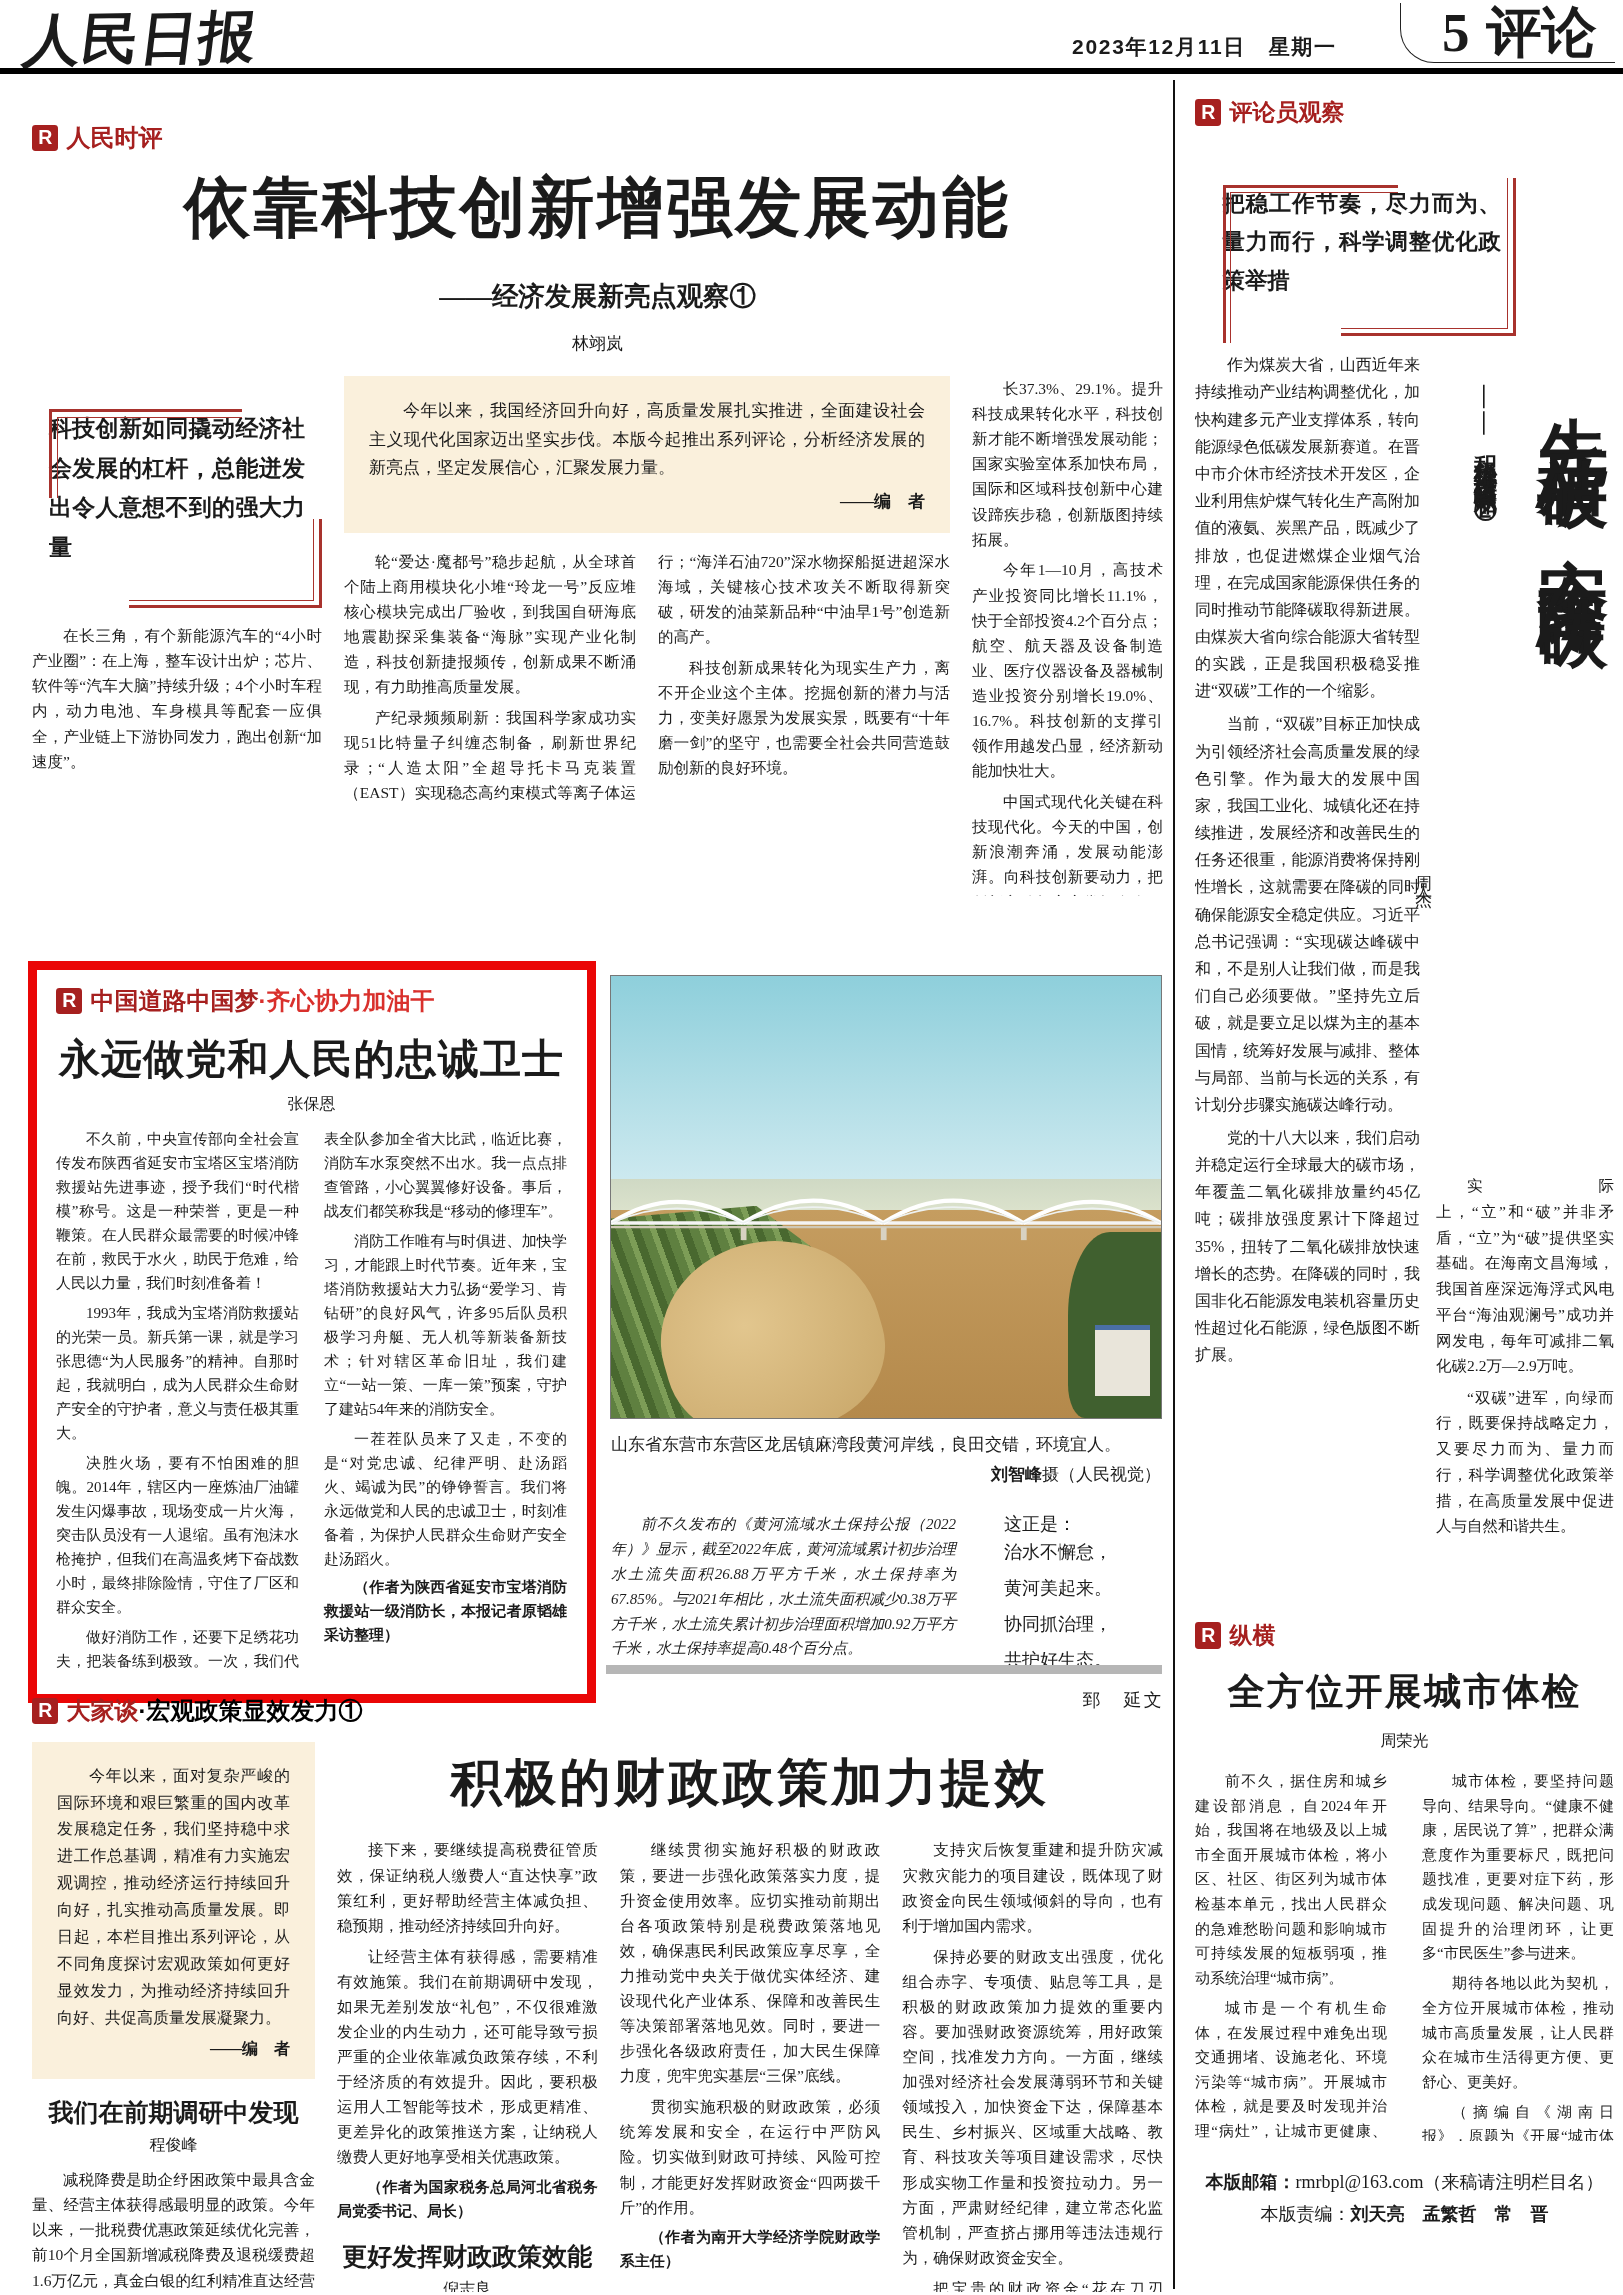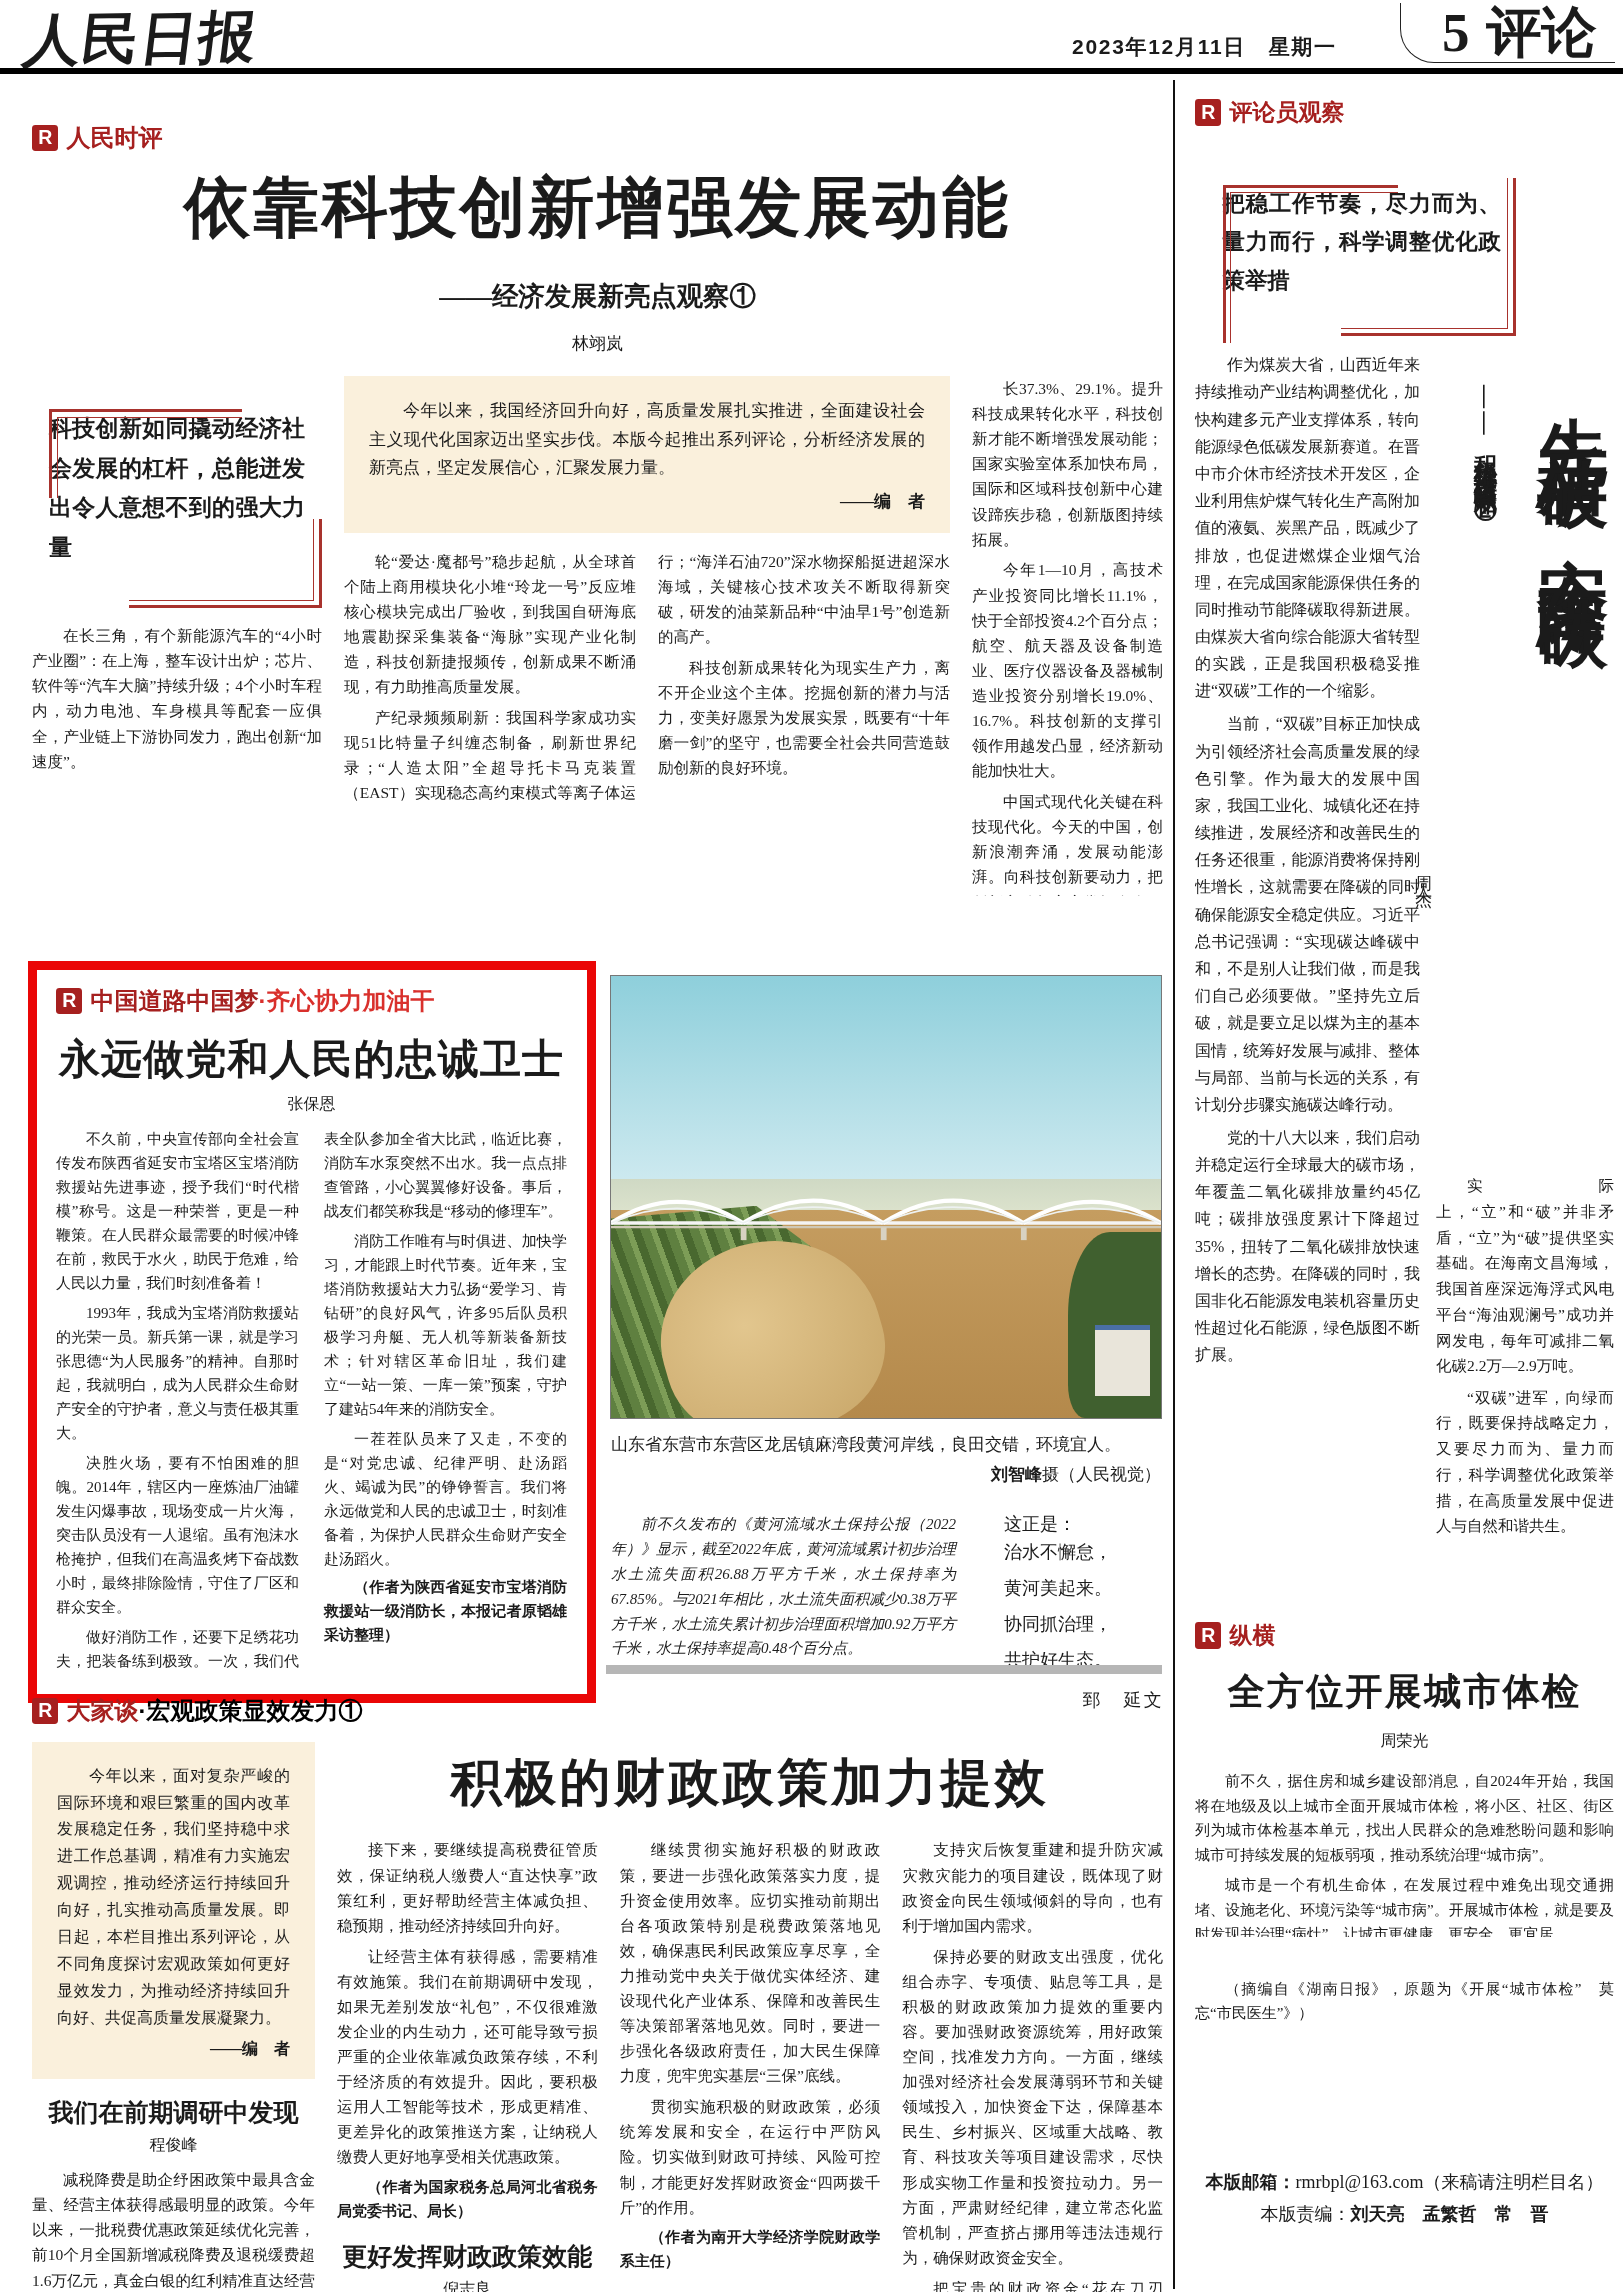--- a/index.html
+++ b/index.html
@@ -101,21 +101,21 @@
   .gc-head{position:absolute;right:0;top:9.2px;height:816px;writing-mode:vertical-rl;
            font:800 71px "Liberation Sans",sans-serif;letter-spacing:13.8px;line-height:1.15;}
   .gc-sub{position:absolute;right:113px;top:34px;height:724px;writing-mode:vertical-rl;
           font-weight:bold;font-size:23px;letter-spacing:3.4px;}
   .gc-auth{position:absolute;right:179px;top:511px;writing-mode:vertical-rl;font-size:16.7px;letter-spacing:8px;}
   .gc-colB{position:absolute;left:241px;top:822px;width:178px;bottom:0;overflow:hidden;}
   .gc-colB .para{font-size:15.5px;line-height:1.66;}
   .zh-block{margin-top:51px;}
   .zh-headline{font:800 37px "Liberation Sans",sans-serif;text-align:center;letter-spacing:2.3px;margin-top:16px;}
   .zh-author{font-size:16px;text-align:center;margin-top:13.8px;}
-  .zh-cols{display:flex;gap:35px;margin-top:17px;height:372px;overflow:hidden;flex-direction:column;}
+  .zh-cols{display:flex;gap:35px;margin-top:17px;height:372px;overflow:hidden;}
   .zh-col{flex:1;overflow:hidden;}
   .zh-col .para{font-size:15px;line-height:1.64;}
   .zh-col .attr{font-weight:normal;}
   .rail-footer{margin-top:25px;text-align:center;font-size:18px;line-height:1.8;}
   .rail-footer b{font-family:"Liberation Sans",sans-serif;}
 </style>
 </head>
 <body>
 
 <div class="page">
@@ -312,20 +312,24 @@
         <span>纵横</span>
       </div>
       <div class="zh-headline">全方位开展城市体检</div>
       <div class="zh-author">周荣光</div>
       <div class="zh-cols">
         <div class="zh-col">
             <p class="para">前不久，据住房和城乡建设部消息，自2024年开始，我国将在地级及以上城市全面开展城市体检，将小区、社区、街区列为城市体检基本单元，找出人民群众的急难愁盼问题和影响城市可持续发展的短板弱项，推动系统治理“城市病”。</p>
             <p class="para">城市是一个有机生命体，在发展过程中难免出现交通拥堵、设施老化、环境污染等“城市病”。开展城市体检，就是要及时发现并治理“病灶”，让城市更健康、更安全、更宜居。</p>
           </div>
         <div class="zh-col">
+          <div>
+              <p class="para">城市体检，要坚持问题导向、结果导向。“健康不健康，居民说了算”，把群众满意度作为重要标尺，既把问题找准，更要对症下药，形成发现问题、解决问题、巩固提升的治理闭环，让更多“市民医生”参与进来。</p>
+              <p class="para">期待各地以此为契机，全方位开展城市体检，推动城市高质量发展，让人民群众在城市生活得更方便、更舒心、更美好。</p>
+            </div>
           <p class="attr">（摘编自《湖南日报》，原题为《开展“城市体检”　莫忘“市民医生”》）</p>
         </div>
       </div>
       <div class="rail-footer">
         <div><b>本版邮箱：</b><span>rmrbpl@163.com（来稿请注明栏目名）</span></div>
         <div><span>本版责编：</span><b>刘天亮　孟繁哲　常　晋</b></div>
       </div>
     </div>
   </div>
 

